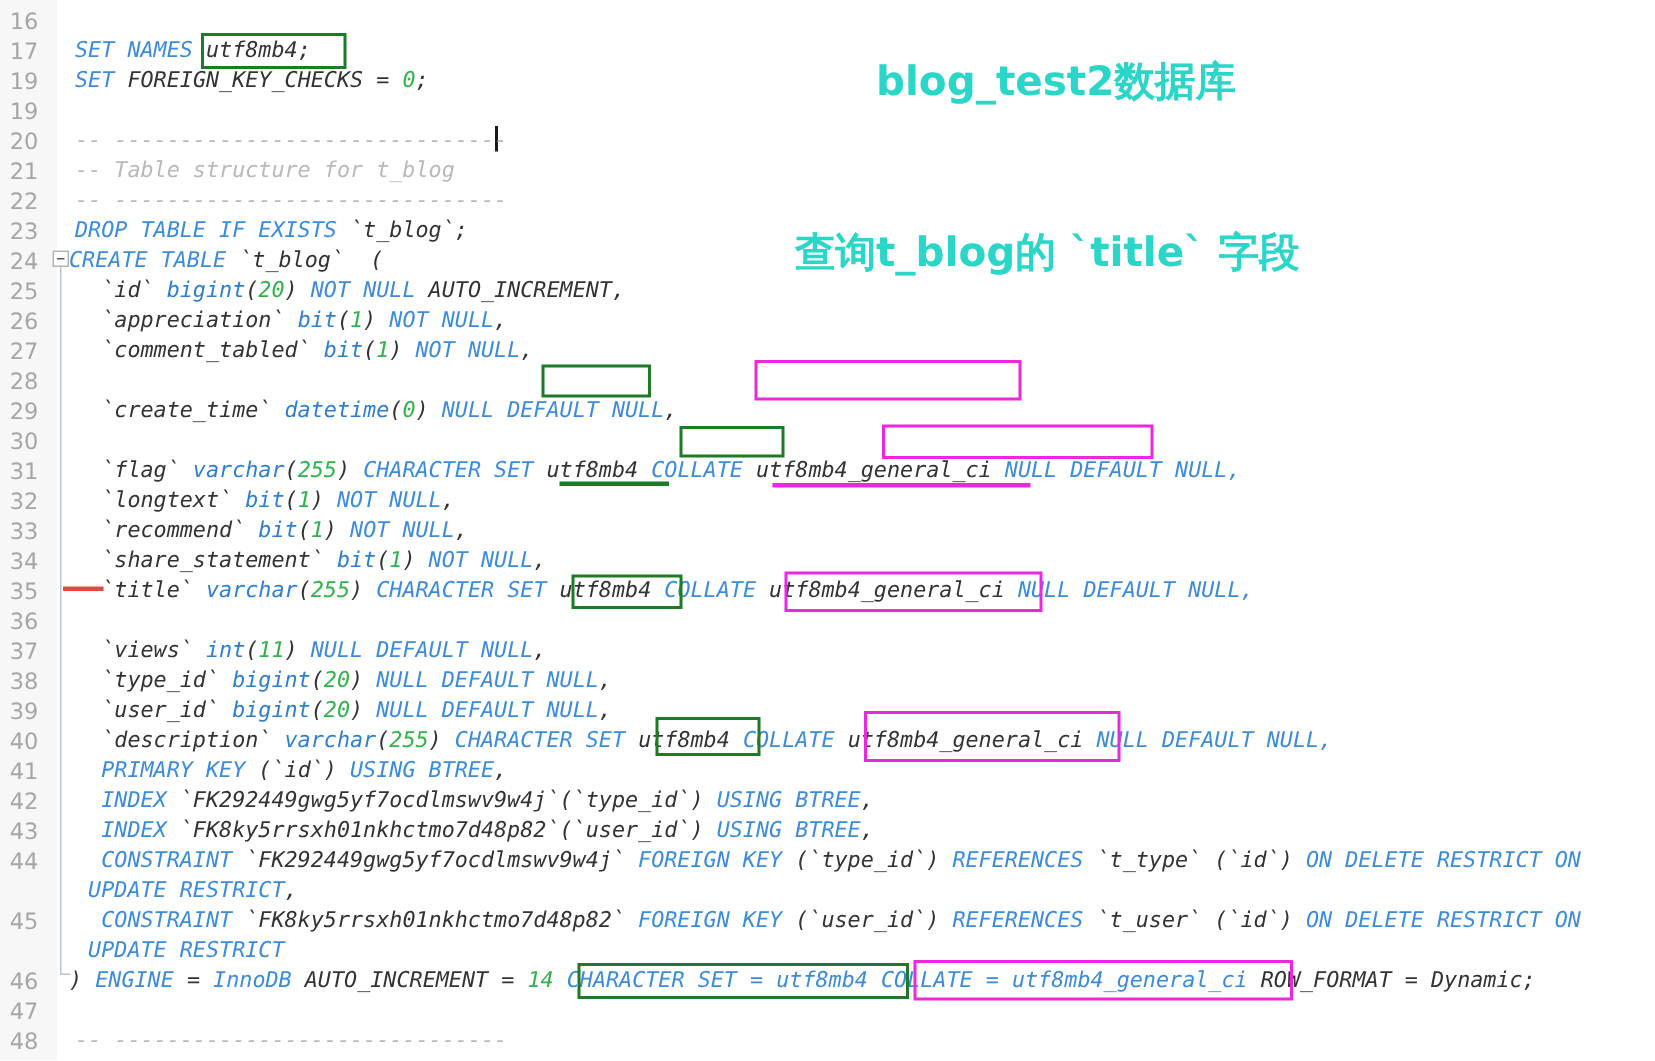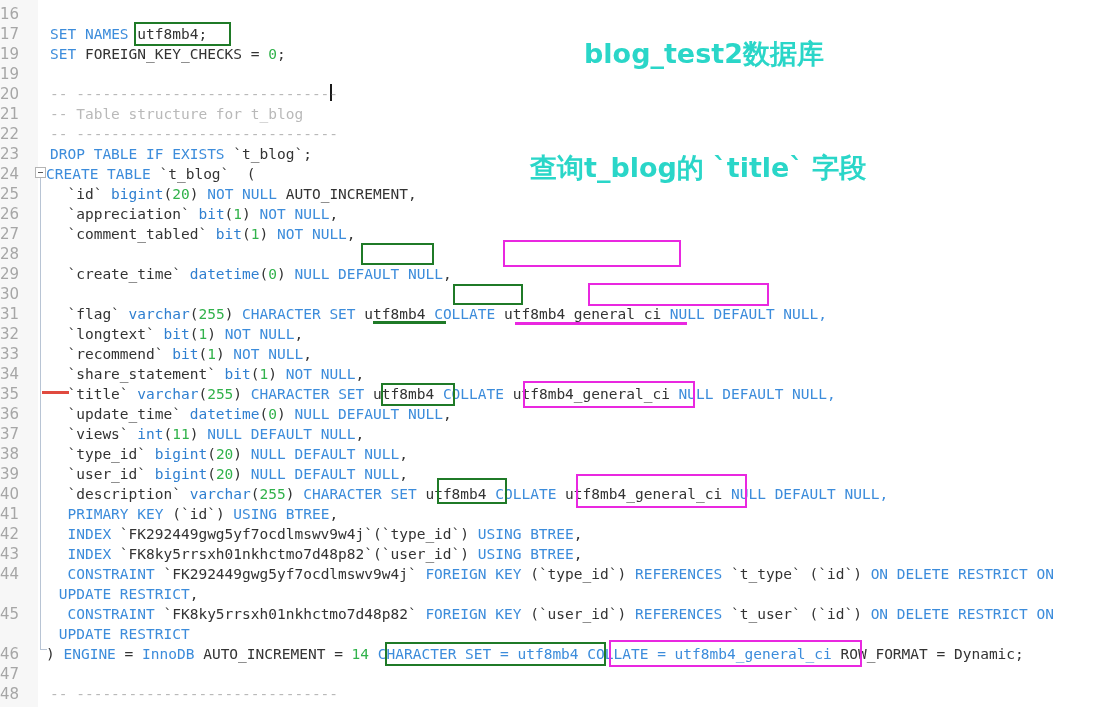--- a/index.html
+++ b/index.html
@@ -30,21 +30,21 @@
     left: 0; top: 0;
     width: 38px;
     height: 707px;
     background: #f7f7f7;
   }
 
   .gutter-num {
     position: absolute;
     left: 0;
     width: 32px;
-    text-align: left;
+    text-align: center;
     color: #a6a6a6;
     font-size: 15px;
     line-height: 20px;
     font-family: "DejaVu Sans", "Liberation Sans", sans-serif;
   }
 
   
   #fold-box {
     position: absolute;
     left: 35px;
@@ -104,20 +104,21 @@
   
   .code-line {
     position: absolute;
     left: 50px;
     white-space: pre;
     font-size: 14.5px;
     line-height: 20px;
     font-family: "DejaVu Sans Mono", "Liberation Mono", monospace;
     color: #333333;
     letter-spacing: 0px;
+    font-style: italic;
   }
   .kw   { color: #3c8cdb; }   
   .typ  { color: #2f7fd0; }   
   .num  { color: #31b24b; }   
   .ident{ color: #333333; }   
   .cmt  { color: #b9b9b9; }   
   .pln  { color: #333333; }
 
   
   .anno-box {
@@ -217,21 +218,20 @@
   <div class="code-line" style="top:304px"><span class="ident">  `flag`</span><span class="typ"> varchar</span><span class="pln">(</span><span class="num">255</span><span class="pln">) </span><span class="kw">CHARACTER SET </span><span class="pln">utf8mb4</span><span class="kw"> COLLATE </span><span class="pln">utf8mb4_general_ci</span><span class="kw"> NULL DEFAULT NULL,</span></div>
 
   <div class="code-line" style="top:324px"><span class="ident">  `longtext`</span><span class="typ"> bit</span><span class="pln">(</span><span class="num">1</span><span class="pln">) </span><span class="kw">NOT NULL</span><span class="pln">,</span></div>
 
   <div class="code-line" style="top:344px"><span class="ident">  `recommend`</span><span class="typ"> bit</span><span class="pln">(</span><span class="num">1</span><span class="pln">) </span><span class="kw">NOT NULL</span><span class="pln">,</span></div>
 
   <div class="code-line" style="top:364px"><span class="ident">  `share_statement`</span><span class="typ"> bit</span><span class="pln">(</span><span class="num">1</span><span class="pln">) </span><span class="kw">NOT NULL</span><span class="pln">,</span></div>
 
   <div class="code-line" style="top:384px"><span class="ident">  `title`</span><span class="typ"> varchar</span><span class="pln">(</span><span class="num">255</span><span class="pln">) </span><span class="kw">CHARACTER SET </span><span class="pln">utf8mb4</span><span class="kw"> COLLATE </span><span class="pln">utf8mb4_general_ci</span><span class="kw"> NULL DEFAULT NULL,</span></div>
 
-  <div class="code-line" style="top:404px"><span class="ident">  `update_time`</span><span class="typ"> datetime</span><span class="pln">(</span><span class="num">0</span><span class="pln">) </span><span class="kw">NULL DEFAULT NULL</span><span class="pln">,</span></div>
 
   <div class="code-line" style="top:424px"><span class="ident">  `views`</span><span class="typ"> int</span><span class="pln">(</span><span class="num">11</span><span class="pln">) </span><span class="kw">NULL DEFAULT NULL</span><span class="pln">,</span></div>
 
   <div class="code-line" style="top:444px"><span class="ident">  `type_id`</span><span class="typ"> bigint</span><span class="pln">(</span><span class="num">20</span><span class="pln">) </span><span class="kw">NULL DEFAULT NULL</span><span class="pln">,</span></div>
 
   <div class="code-line" style="top:464px"><span class="ident">  `user_id`</span><span class="typ"> bigint</span><span class="pln">(</span><span class="num">20</span><span class="pln">) </span><span class="kw">NULL DEFAULT NULL</span><span class="pln">,</span></div>
 
   <div class="code-line" style="top:484px"><span class="ident">  `description`</span><span class="typ"> varchar</span><span class="pln">(</span><span class="num">255</span><span class="pln">) </span><span class="kw">CHARACTER SET </span><span class="pln">utf8mb4</span><span class="kw"> COLLATE </span><span class="pln">utf8mb4_general_ci</span><span class="kw"> NULL DEFAULT NULL,</span></div>
 
   <div class="code-line" style="top:504px"><span class="kw">  PRIMARY KEY</span><span class="ident"> (`id`) </span><span class="kw">USING BTREE</span><span class="pln">,</span></div>

